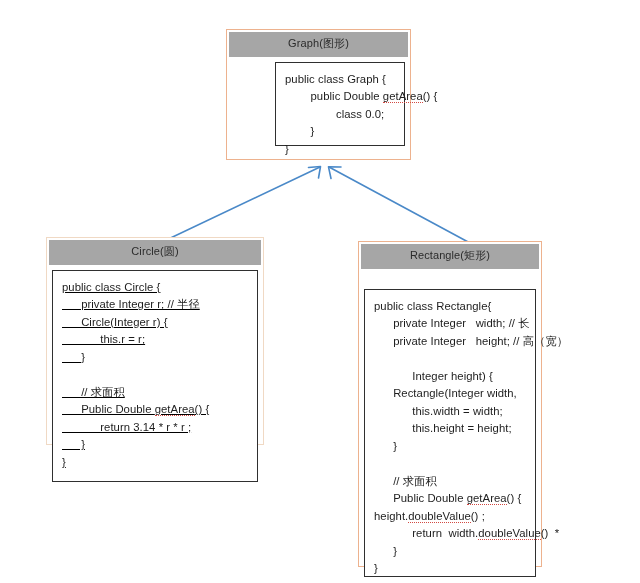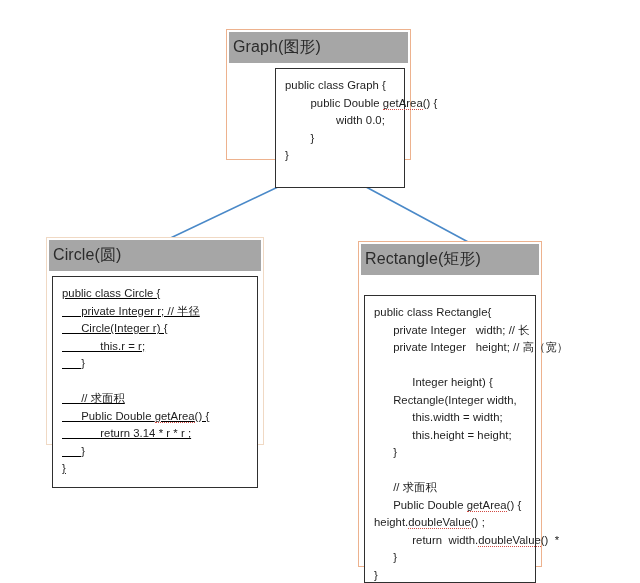--- a/index.html
+++ b/index.html
@@ -41,21 +41,22 @@
     padding: 2px;
   }
   .class-box.circle-box {
     border-color: #f0d9c4;
   }
 
   .class-header {
     box-sizing: border-box;
     background: #a6a6a6;
     color: #2b2b2b;
-    font-size: 16px;
+    font-size: 11px;
+    text-align: center;
     line-height: 1.25;
     padding: 5px 4px 6px 4px;
     letter-spacing: 0.1px;
   }
 
   .class-body {
     box-sizing: border-box;
     border: 1px solid #2f2f2f;
     background: #ffffff;
     margin: 5px 3px 3px 3px;
@@ -80,21 +81,21 @@
   }
 
   
   #box-graph {
     left: 226px;
     top: 29px;
     width: 185px;
     height: 131px;
   }
   #box-graph .class-body {
-    height: 120px;
+    height: 84px;
     margin-left: 46px;
   }
 
   #box-circle {
     left: 46px;
     top: 237px;
     width: 218px;
     height: 208px;
   }
   #box-circle .class-body {
@@ -129,21 +130,21 @@
       <line x1="470" y1="243" x2="329" y2="167" stroke="#4a89c8" stroke-width="1.6" stroke-linecap="round"></line>
       <polyline points="341,167 328.5,166.8 331,178.5" fill="none" stroke="#4a89c8" stroke-width="1.6" stroke-linecap="round" stroke-linejoin="round"></polyline>
     </g>
   </svg>
 
   <div class="class-box" id="box-graph">
     <div class="class-header">Graph(图形)</div>
     <div class="class-body">
       <div class="code-line">public class Graph {</div>
       <div class="code-line"><span>        public Double <span class="squiggle">getArea</span>() {</span></div>
-      <div class="code-line">                width 0.0;</div>
+      <div class="code-line">                class 0.0;</div>
       <div class="code-line">        }</div>
       <div class="code-line">}</div>
     </div>
   </div>
 
   <div class="class-box circle-box" id="box-circle">
     <div class="class-header">Circle(圆)</div>
     <div class="class-body">
       <div class="code-line">public class Circle {</div>
       <div class="code-line">      private Integer r; // 半径</div>

